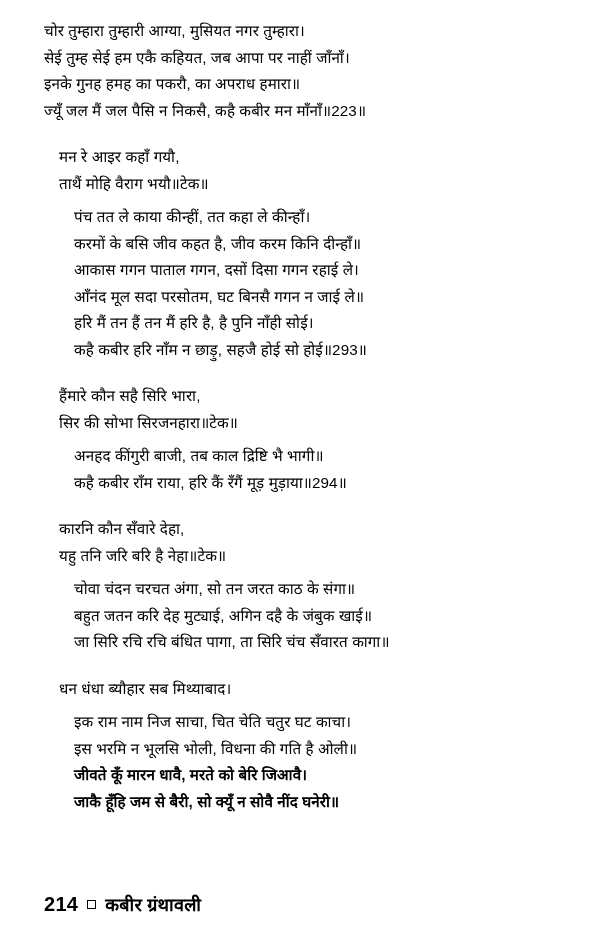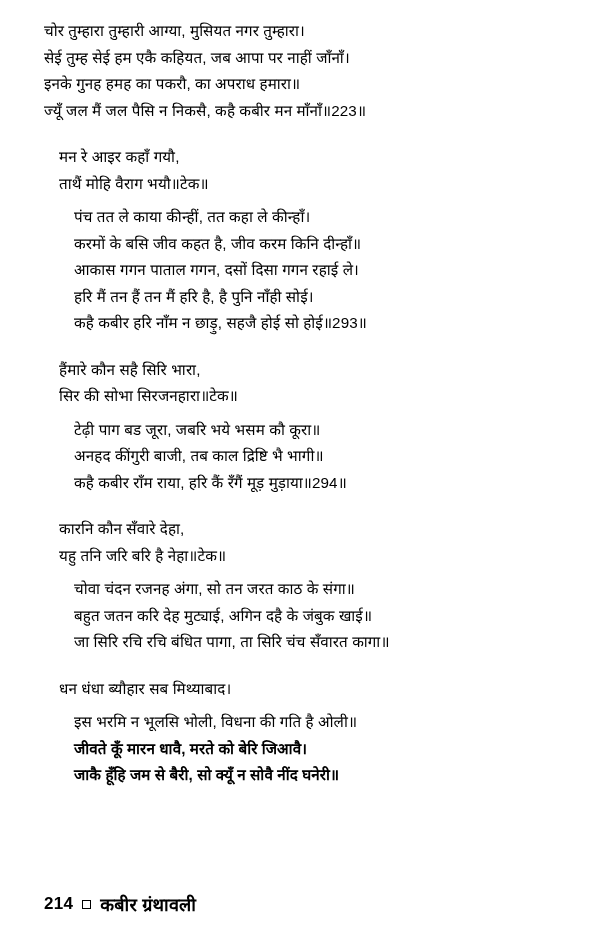--- a/index.html
+++ b/index.html
@@ -41,21 +41,21 @@
   .gap-small { height: 7px; }
   .footer {
     position: absolute;
     left: 44px;
     bottom: 22px;
     display: flex;
     align-items: center;
     gap: 9px;
   }
   .footer .page-num {
-    font-size: 17px;
+    font-size: 20px;
     font-weight: bold;
     letter-spacing: 0.3px;
   }
   .footer .sq {
     width: 9px;
     height: 9px;
     border: 1.6px solid #000;
     display: inline-block;
     box-sizing: border-box;
   }
@@ -76,42 +76,43 @@
         <div class="line indent-0">इनके गुनह हमह का पकरौ, का अपराध हमारा॥</div>
         <div class="line indent-0">ज्यूँ जल मैं जल पैसि न निकसै, कहै कबीर मन माँनाँ॥223॥</div>
       </div>
       <div class="verse-block">
         <div class="line indent-1">मन रे आइर कहाँ गयौ,</div>
         <div class="line indent-1">ताथैं मोहि वैराग भयौ॥टेक॥</div>
         <div class="gap-small"></div>
         <div class="line indent-2">पंच तत ले काया कीन्हीं, तत कहा ले कीन्हाँ।</div>
         <div class="line indent-2">करमों के बसि जीव कहत है, जीव करम किनि दीन्हाँ॥</div>
         <div class="line indent-2">आकास गगन पाताल गगन, दसों दिसा गगन रहाई ले।</div>
+        <div class="line indent-2">आँनंद मूल सदा परसोतम, घट बिनसै गगन न जाई ले॥</div>
         <div class="line indent-2">हरि मैं तन हैं तन मैं हरि है, है पुनि नाँही सोई।</div>
         <div class="line indent-2">कहै कबीर हरि नाँम न छाड़ु, सहजै होई सो होई॥293॥</div>
       </div>
       <div class="verse-block">
         <div class="line indent-1">हैंमारे कौन सहै सिरि भारा,</div>
         <div class="line indent-1">सिर की सोभा सिरजनहारा॥टेक॥</div>
         <div class="gap-small"></div>
-        <div class="line indent-2">टेढ़ी पाग बड जूरा, जबरि भये भसम कौ कूरा॥</div>
         <div class="line indent-2">अनहद कींगुरी बाजी, तब काल द्रिष्टि भै भागी॥</div>
         <div class="line indent-2">कहै कबीर राँम राया, हरि कैं रँगैं मूड़ मुड़ाया॥294॥</div>
       </div>
       <div class="verse-block">
         <div class="line indent-1">कारनि कौन सँवारे देहा,</div>
         <div class="line indent-1">यहु तनि जरि बरि है नेहा॥टेक॥</div>
         <div class="gap-small"></div>
-        <div class="line indent-2">चोवा चंदन रजनह अंगा, सो तन जरत काठ के संगा॥</div>
+        <div class="line indent-2">चोवा चंदन चरचत अंगा, सो तन जरत काठ के संगा॥</div>
         <div class="line indent-2">बहुत जतन करि देह मुट्याई, अगिन दहै के जंबुक खाई॥</div>
         <div class="line indent-2">जा सिरि रचि रचि बंधित पागा, ता सिरि चंच सँवारत कागा॥</div>
       </div>
       <div class="verse-block">
         <div class="line indent-1">धन धंधा ब्यौहार सब मिथ्याबाद।</div>
         <div class="gap-small"></div>
+        <div class="line indent-2">इक राम नाम निज साचा, चित चेति चतुर घट काचा।</div>
         <div class="line indent-2">इस भरमि न भूलसि भोली, विधना की गति है ओली॥</div>
         <div class="line indent-2 bold">जीवते कूँ मारन धावै, मरते को बेरि जिआवै।</div>
         <div class="line indent-2 bold">जाकै हूँहि जम से बैरी, सो क्यूँ न सोवै नींद घनेरी॥</div>
       </div>
     </div>
 
   <div class="footer">
     <span class="page-num">214</span>
     <span class="sq"></span>
     <span class="book-title">कबीर ग्रंथावली</span>

